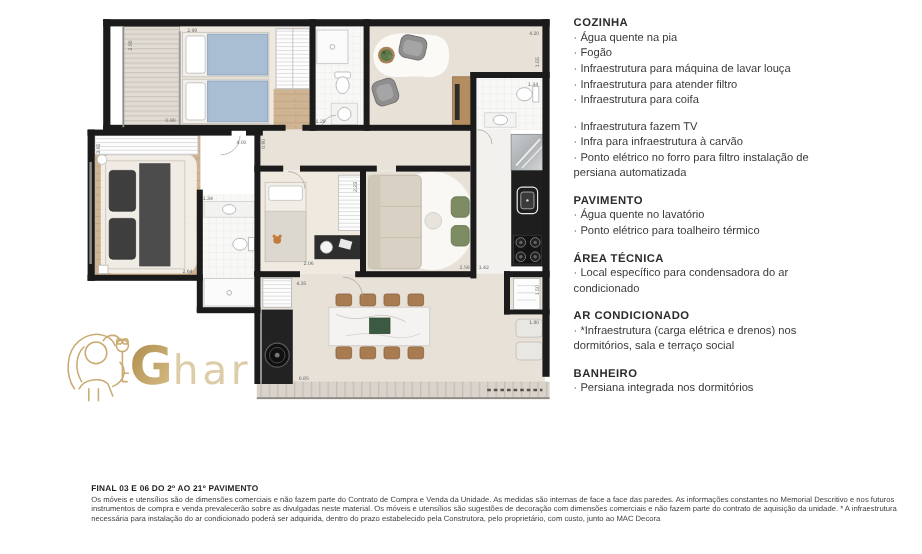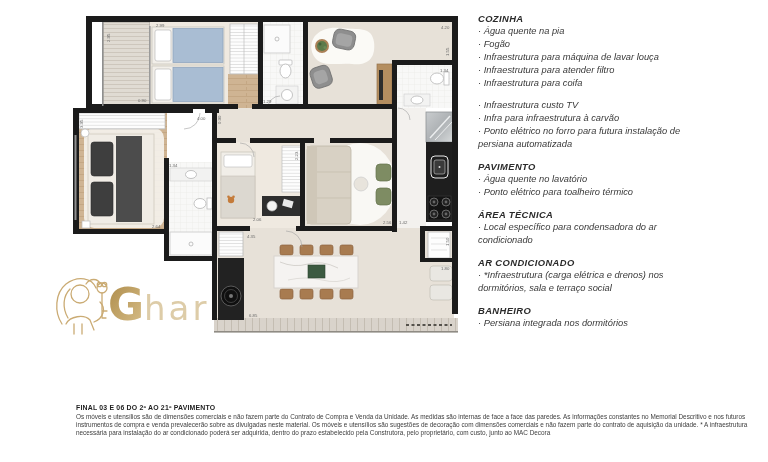--- a/index.html
+++ b/index.html
@@ -1,20 +1,20 @@
 <!DOCTYPE html>
 <html><head>
 <meta charset="utf-8">
 <style>
   html,body{margin:0;padding:0;background:#ffffff;}
   body{width:768px;height:462px;position:relative;overflow:hidden;
        font-family:"Liberation Sans","DejaVu Sans",sans-serif;color:#333;}
   .plan{position:absolute;left:0;top:0;width:768px;height:462px;}
   .logo{position:absolute;left:50px;top:260px;width:175px;height:82px;}
-  .specs{position:absolute;left:478px;top:12px;width:228px;font-size:9.3px;line-height:13px;color:#3a3a3a;font-style:italic;}
+  .specs{position:absolute;left:478px;top:12px;width:228px;font-size:9.3px;line-height:13px;color:#3a3a3a;}
   .spec{margin:0 0 9px 0;}
   .spec h3{margin:0;font-size:9.4px;line-height:13px;font-weight:700;letter-spacing:.4px;color:#2b2b2b;}
   .spec p{margin:0;}
   .footer{position:absolute;left:76px;top:404px;width:688px;}
   .footer h4{margin:0 0 1.5px 0;font-size:6.9px;font-weight:700;letter-spacing:.2px;color:#1d1d1d;}
   .footer p{margin:0;font-size:6.4px;line-height:8.2px;color:#3d3d3d;}
   svg text.dim{font-family:"Liberation Sans",sans-serif;font-size:4.3px;fill:#6a6a6a;}
 </style>
 </head>
 <body>
@@ -313,23 +313,23 @@
 <aside class="specs">
   <section class="spec">
     <h3>COZINHA</h3>
     <p>· Água quente na pia</p>
     <p>· Fogão</p>
     <p>· Infraestrutura para máquina de lavar louça</p>
     <p>· Infraestrutura para atender filtro</p>
     <p>· Infraestrutura para coifa</p>
   </section>
   <section class="spec">
-    <p>· Infraestrutura custo TV</p>
+    <p>· Infraestrutura fazem TV</p>
     <p>· Infra para infraestrutura à carvão</p>
-    <p>· Ponto elétrico no forro para futura instalação de persiana automatizada</p>
+    <p>· Ponto elétrico no forro para filtro instalação de persiana automatizada</p>
   </section>
   <section class="spec">
     <h3>PAVIMENTO</h3>
     <p>· Água quente no lavatório</p>
     <p>· Ponto elétrico para toalheiro térmico</p>
   </section>
   <section class="spec">
     <h3>ÁREA TÉCNICA</h3>
     <p>· Local específico para condensadora do ar condicionado</p>
   </section>

